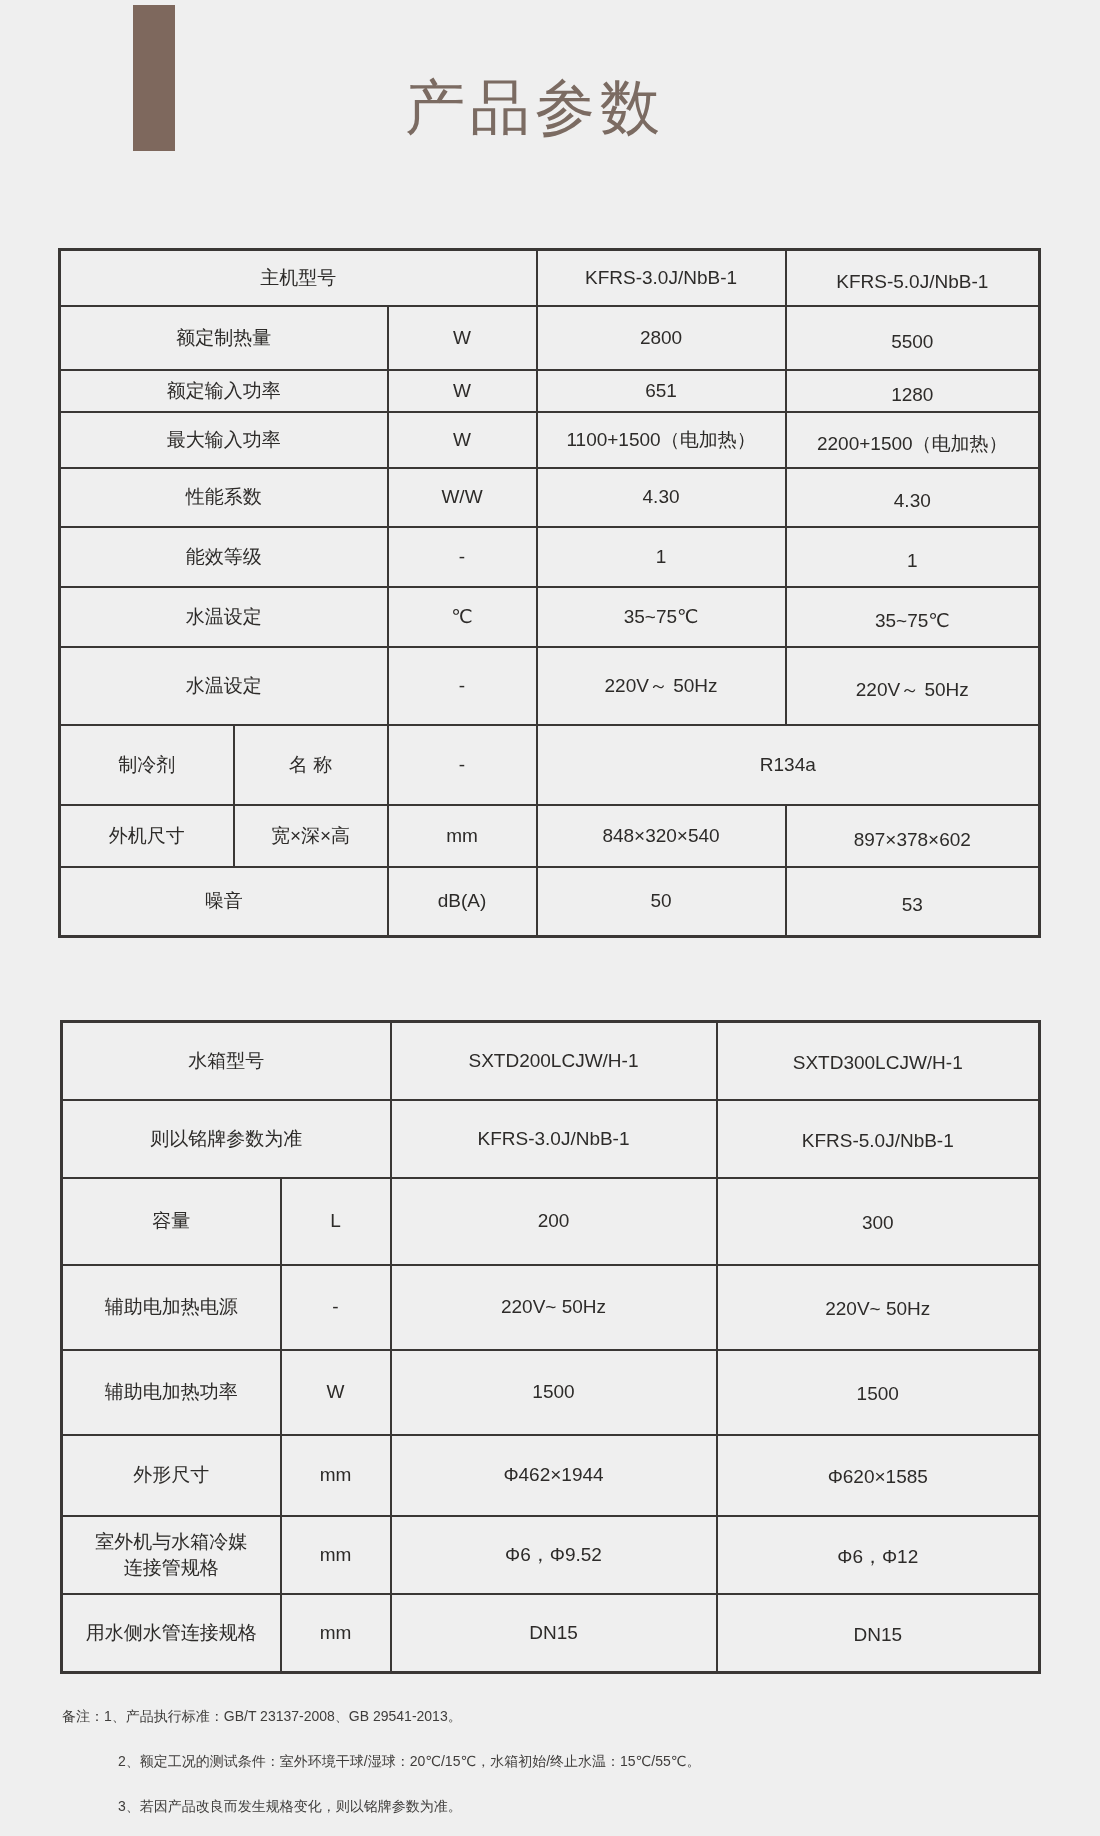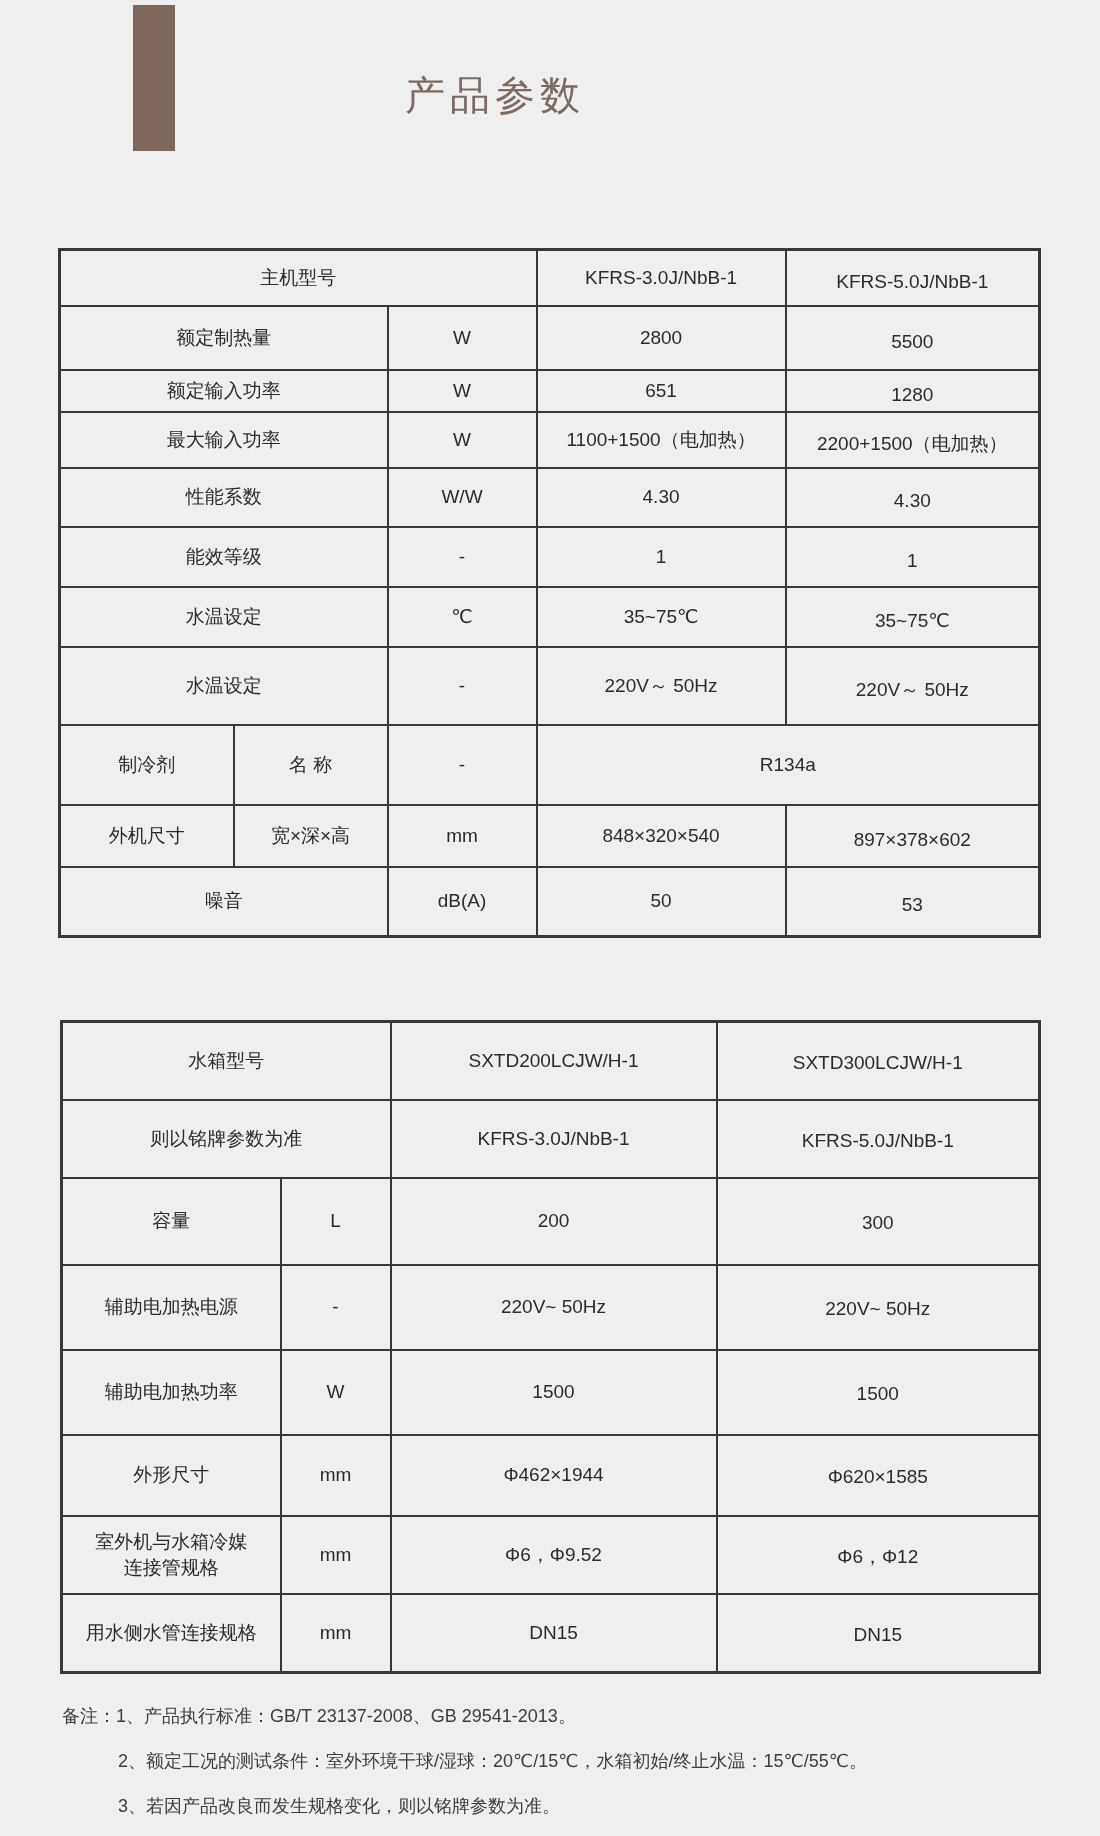--- a/index.html
+++ b/index.html
@@ -11,21 +11,21 @@
   .page {
     position:relative; width:1100px; height:1836px;
     background:#efefef; overflow:hidden;
   }
   .accent-bar {
     position:absolute; left:133px; top:5px; width:42px; height:146px;
     background:#7e685d;
   }
   .page-title {
     position:absolute; left:405px; top:68px;
-    font-size:40px; font-weight:400; color:#7b6b62; letter-spacing:5px;
+    font-size:60px; font-weight:400; color:#7b6b62; letter-spacing:5px;
     white-space:nowrap;
   }
   table.spec {
     position:absolute; border-collapse:collapse; table-layout:fixed;
     background:#efefef;
     border:3px solid #3a3735;
     color:#2d2b29;
   }
   #table1 { left:58px; top:248px; width:980px;padding-left:29px; }
   #table2 { left:60px; top:1020px; width:978px; }
@@ -33,21 +33,21 @@
     border:2px solid #3a3735;
     text-align:center; vertical-align:middle;
     font-size:19px; line-height:1.35;
     white-space:pre-line;
     padding:2px 6px;
   }
   #table1 td.v2 { padding-top:10px; }   
   #table2 td.v2 { padding-top:6px;margin-left:47px; }
   .notes {
     position:absolute; left:62px; top:1694px; width:990px;
-    font-size:18px; color:#3f3d3b; line-height:45px;
+    font-size:14px; color:#3f3d3b; line-height:45px;
     white-space:nowrap;
   }
   .notes p.indented { padding-left:56px; }
 </style>
 </head>
 <body>
 
 <div class="page">
 
   <div class="accent-bar"></div>

